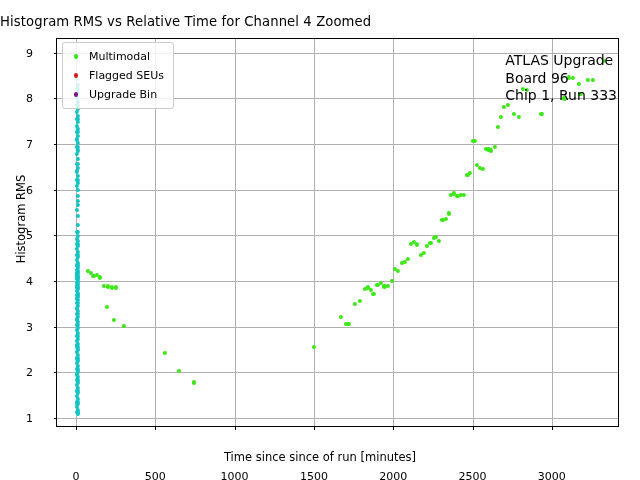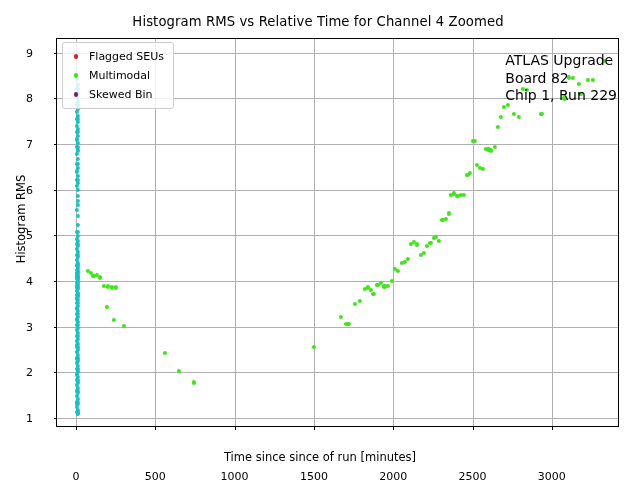--- a/index.html
+++ b/index.html
@@ -14,21 +14,21 @@
     background: #ffffff;
     font-family: "DejaVu Sans", sans-serif;
     overflow: hidden;
   }
   
   #chart-title {
     position: absolute;
     left: 0;
     top: 14px;
     width: 636px;
-    text-align: center;
+    text-align: left;
     font-size: 13.2px;
     color: #000000;
     letter-spacing: 0.1px;
   }
   
   #plot-area {
     position: absolute;
     left: 56px;
     top: 38px;
     width: 563px;
@@ -409,37 +409,37 @@
       <div class="ticklabel y" style="top: 59.3545px;">8</div>
       <div class="ticklabel y" style="top: 13.6972px;">9</div>
     </div>
 
   <div id="xlabel">Time since since of run [minutes]</div>
   <div id="ylabel">Histogram RMS</div>
 
   <div id="legend">
       <div class="legend-row">
         <span class="legend-swatch">
+          <span class="legend-dot" style="background: rgb(60, 231, 22);"></span>
+        </span>
+        <span class="legend-text">Multimodal</span>
+      </div>
+      <div class="legend-row">
+        <span class="legend-swatch">
           <span class="legend-dot" style="background: rgb(212, 32, 32);"></span>
         </span>
         <span class="legend-text">Flagged SEUs</span>
-      </div>
-      <div class="legend-row">
-        <span class="legend-swatch">
-          <span class="legend-dot" style="background: rgb(60, 231, 22);"></span>
-        </span>
-        <span class="legend-text">Multimodal</span>
       </div>
       <div class="legend-row">
         <span class="legend-swatch">
           <span class="legend-dot" style="background: rgb(123, 27, 130);"></span>
         </span>
-        <span class="legend-text">Skewed Bin</span>
+        <span class="legend-text">Upgrade Bin</span>
       </div>
     </div>
 
   <div id="annotation">
       <div>ATLAS Upgrade</div>
-      <div>Board 82</div>
-      <div>Chip 1, Run 229</div>
+      <div>Board 96</div>
+      <div>Chip 1, Run 333</div>
     </div>
 
 </div>
 
 </body></html>

